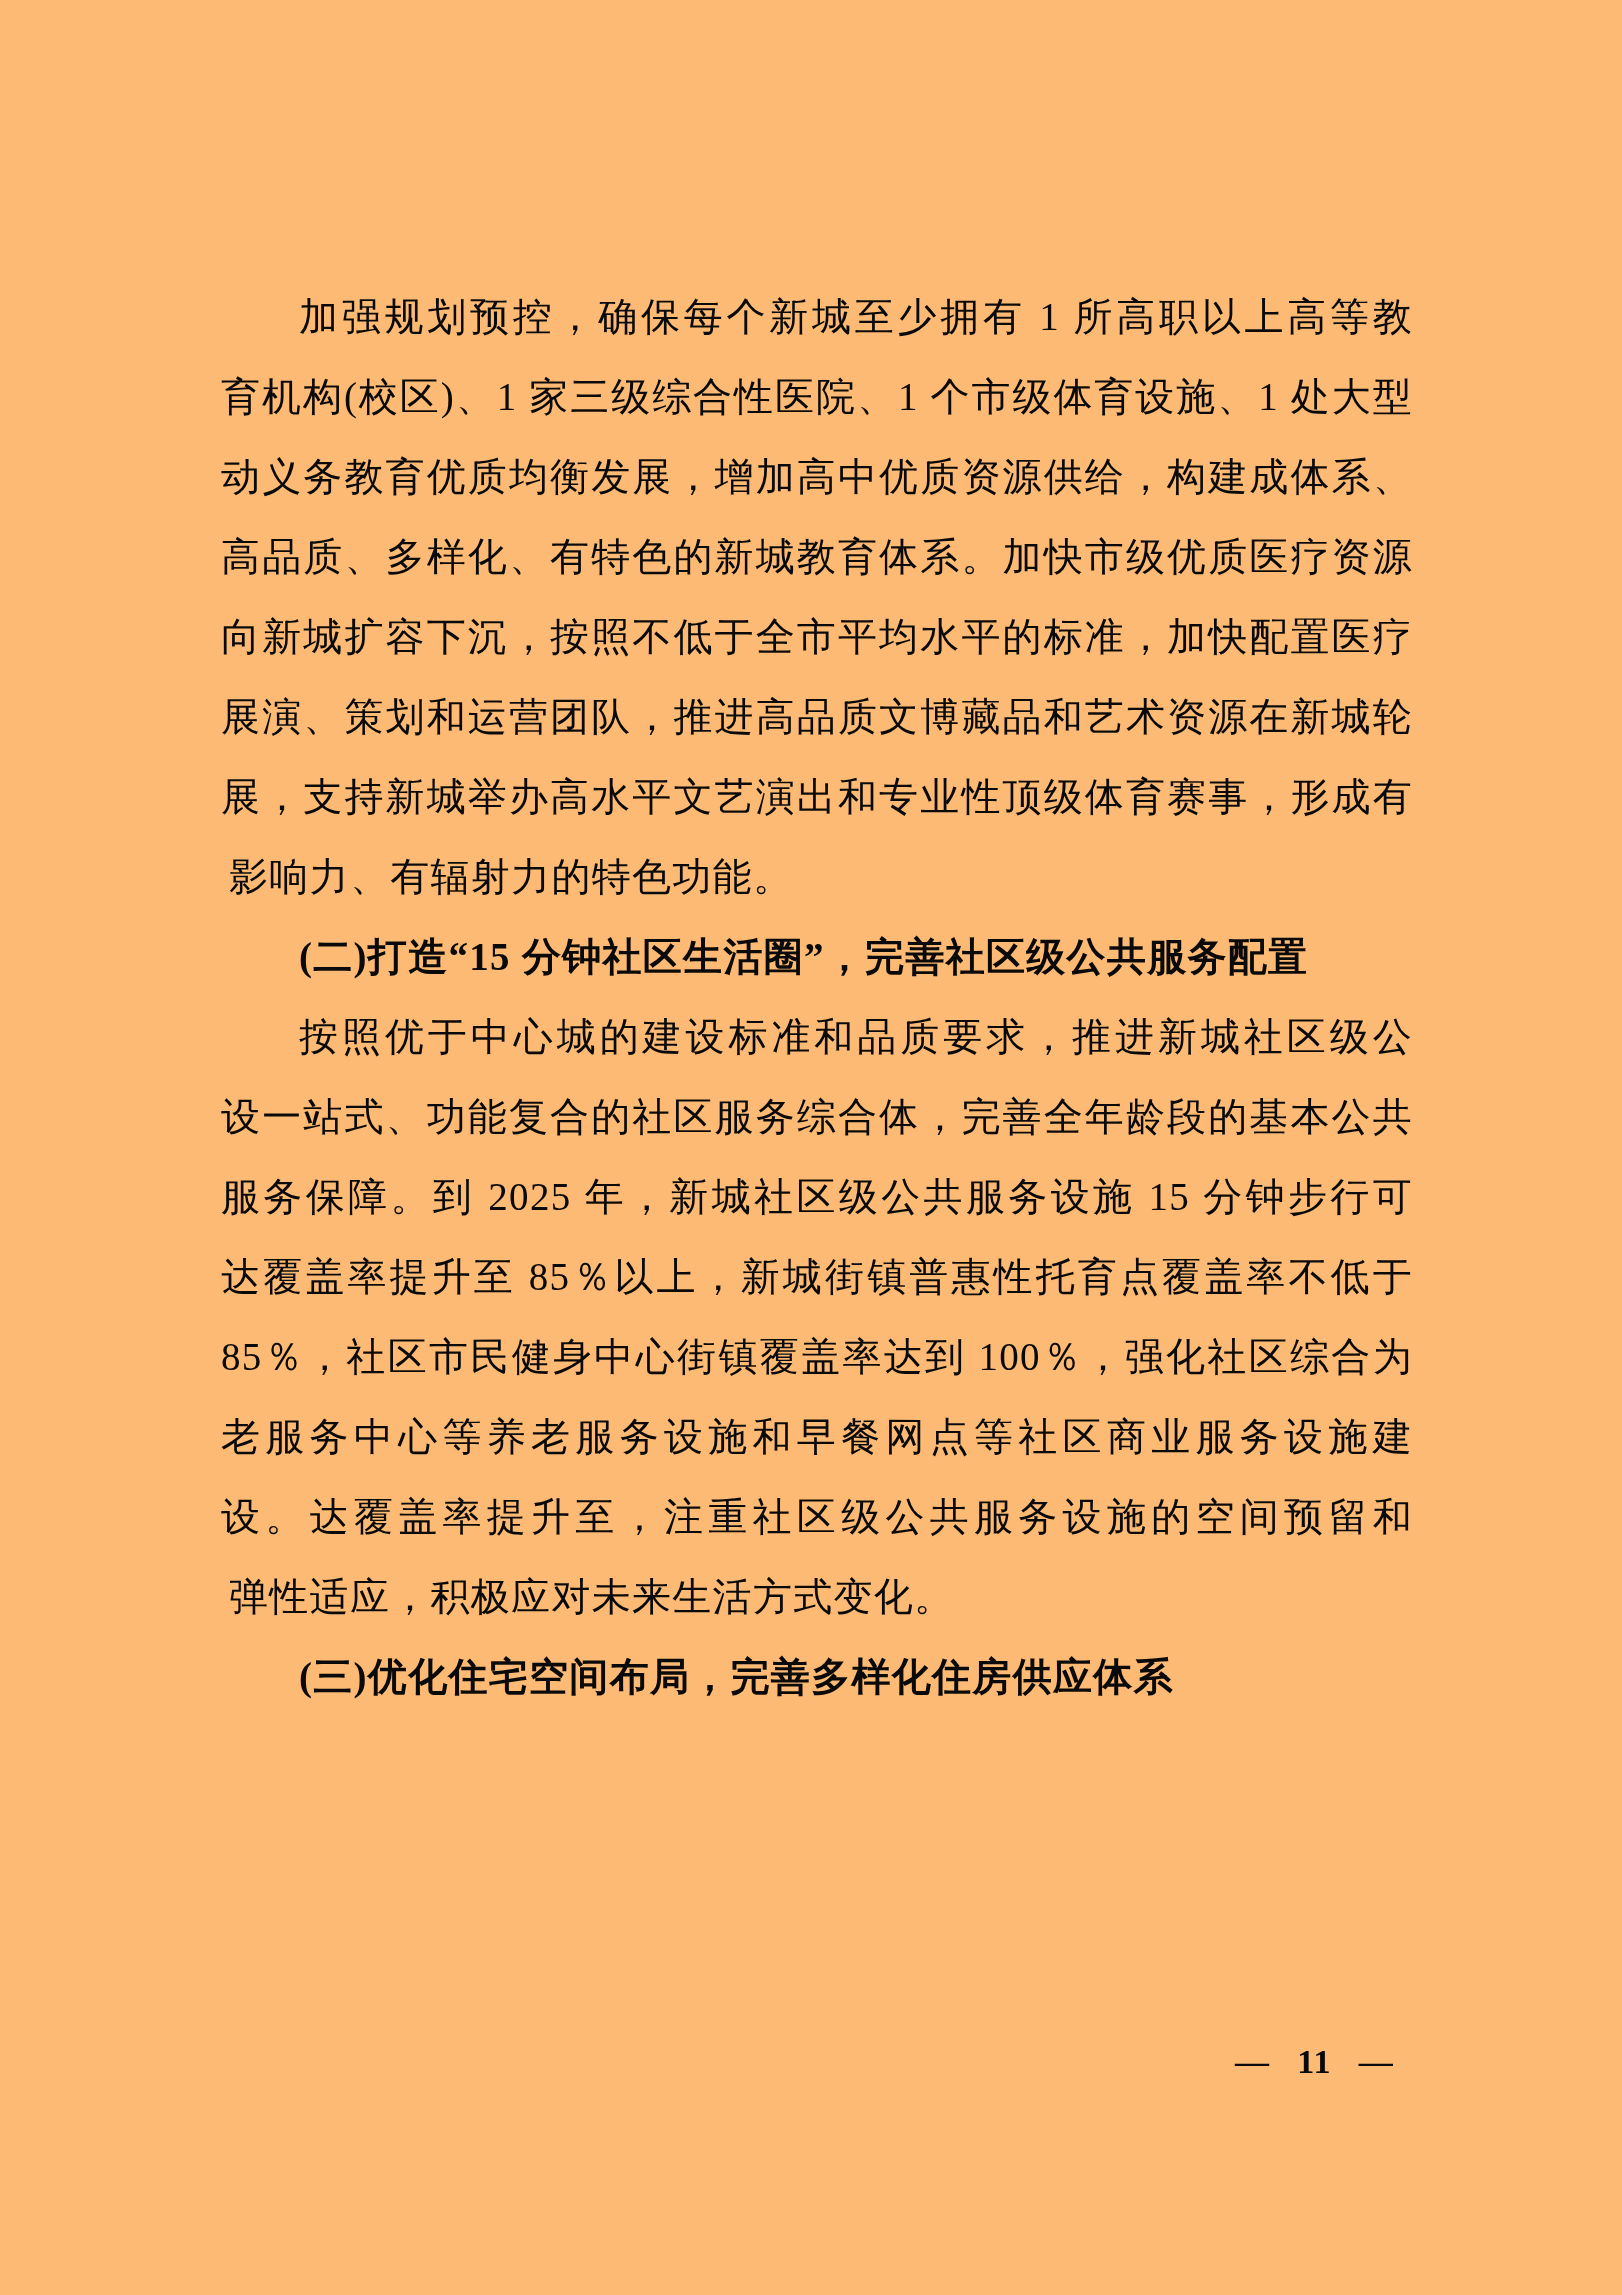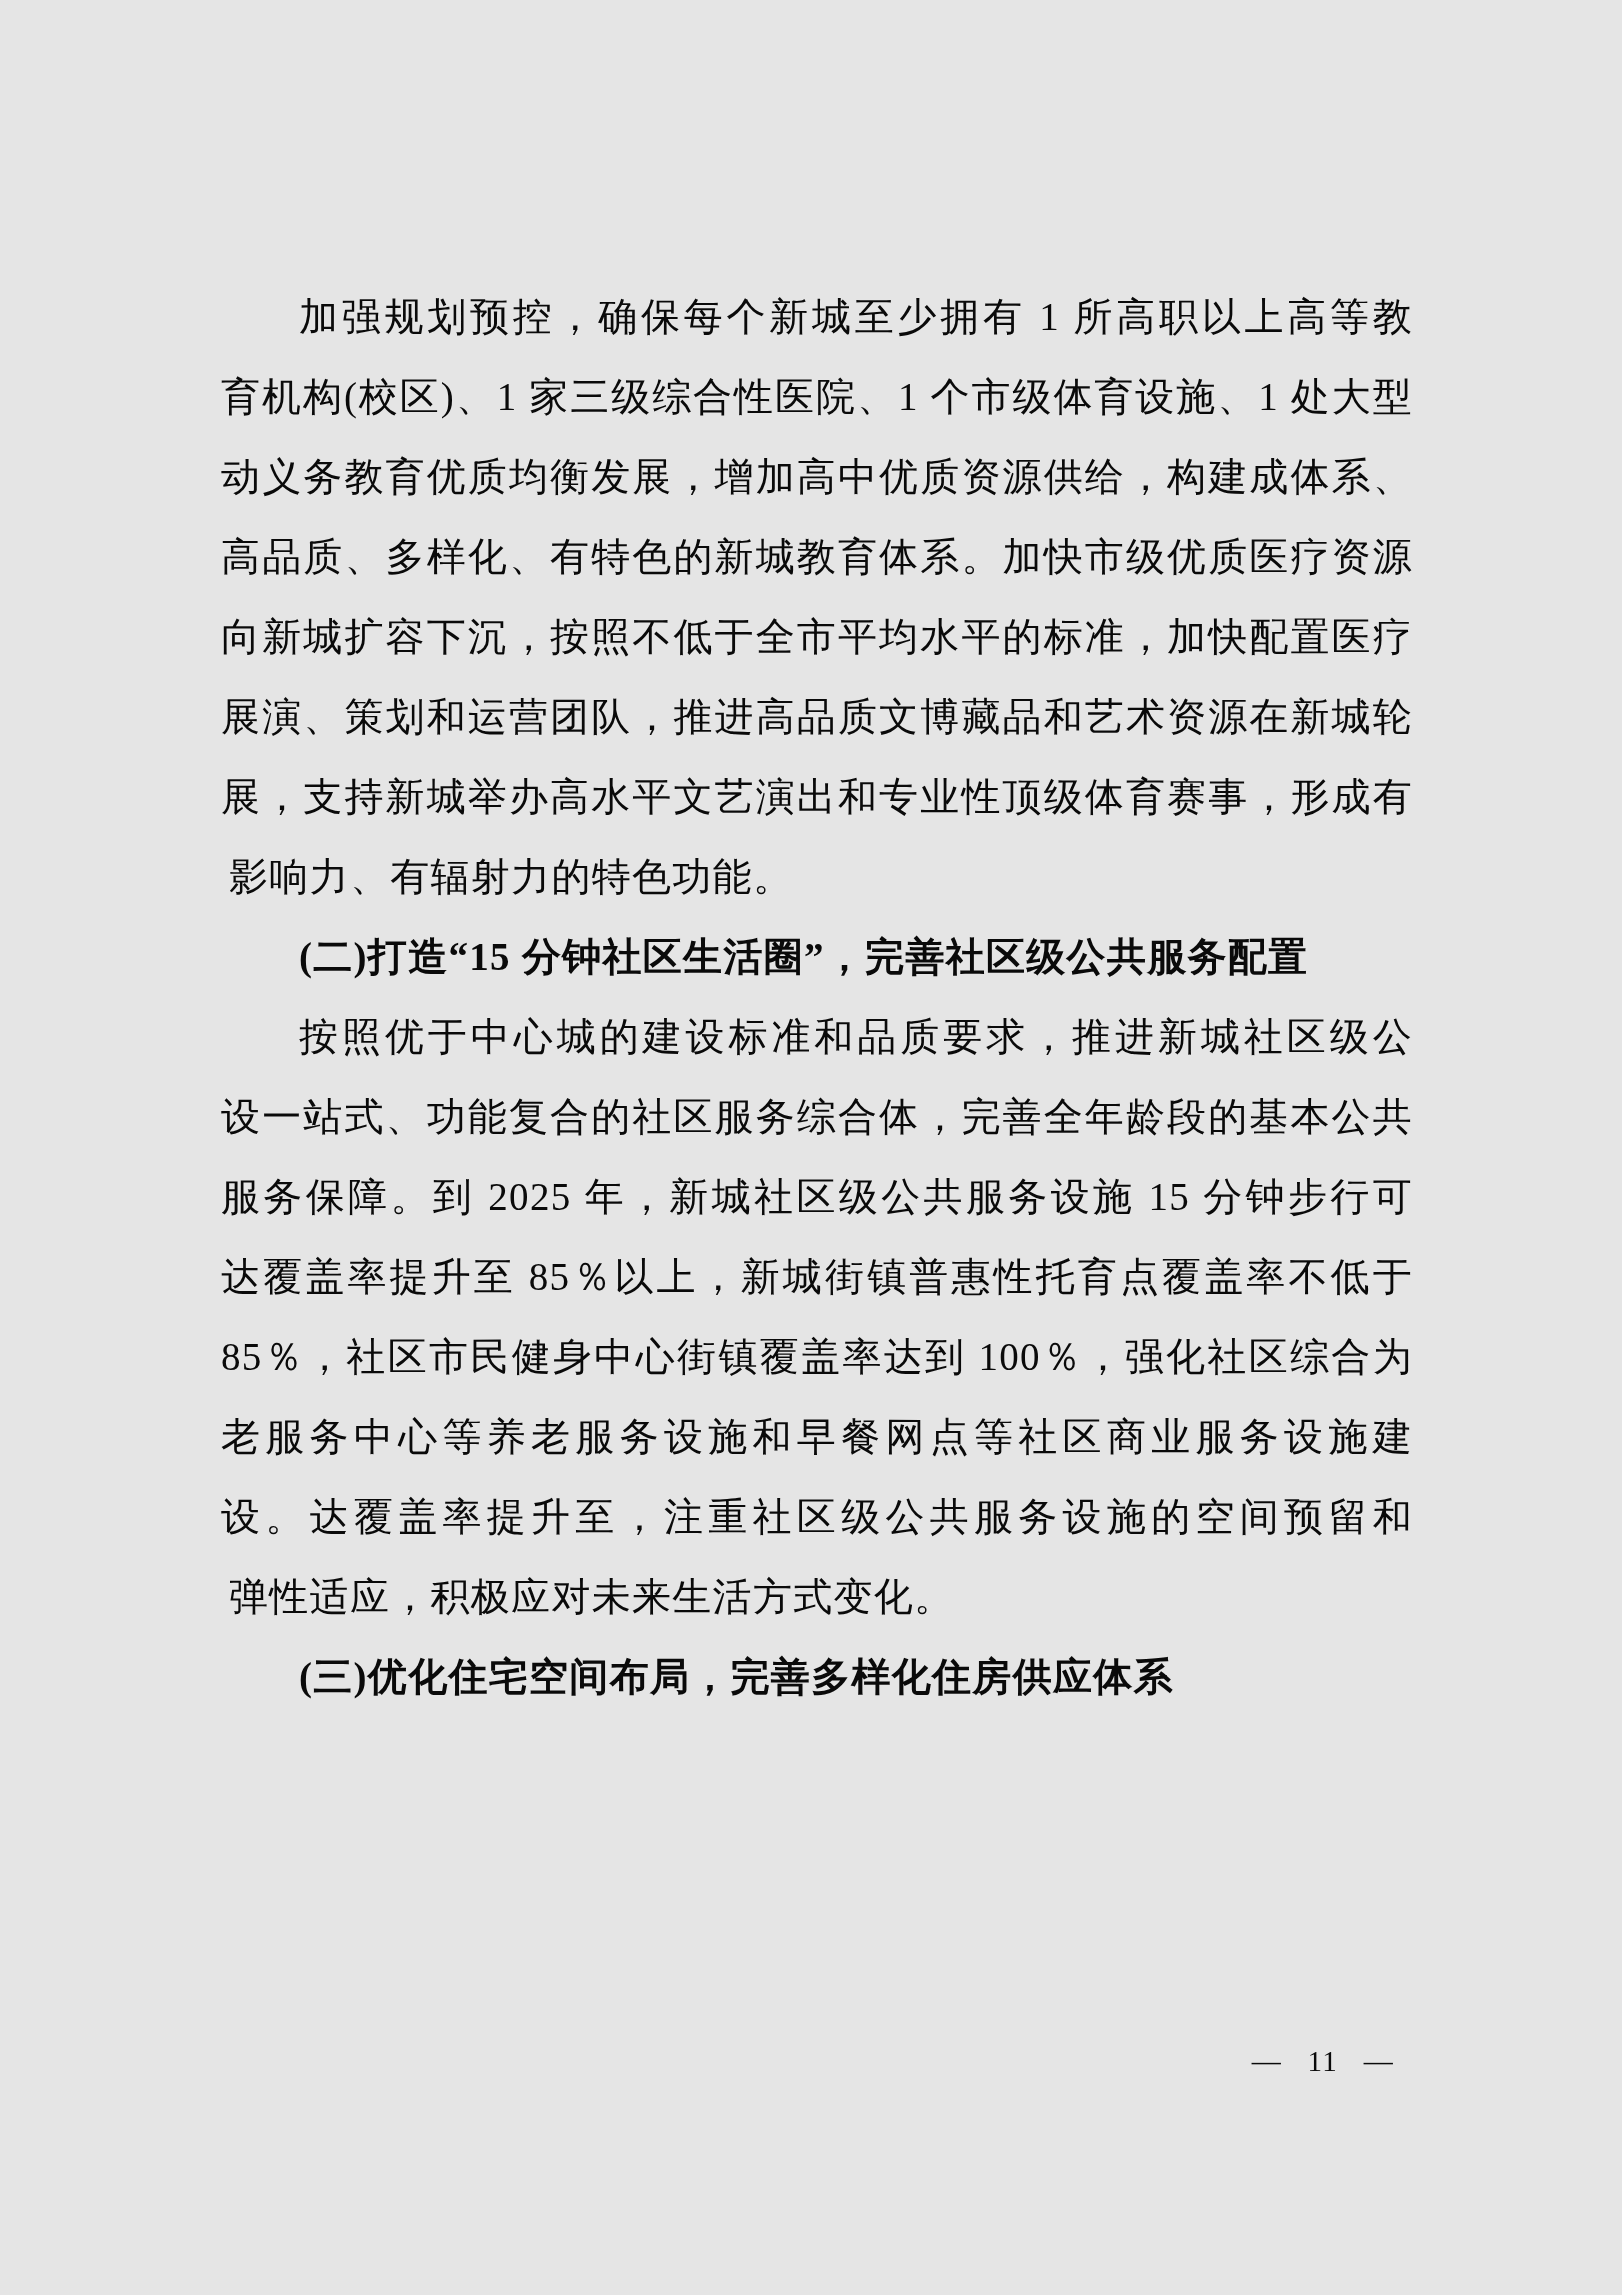--- a/index.html
+++ b/index.html
@@ -4,21 +4,21 @@
 <style>
   html, body {
     margin: 0;
     padding: 0;
     background: #ffffff;
   }
   #page {
     position: relative;
     width: 1622px;
     height: 2295px;
-    background: #e5e5e5;
+    background: #fdba74;
     overflow: hidden;
     font-family: "Liberation Serif", "DejaVu Serif", serif;
     color: #0a0a0a;
   }
   #text-block {
     position: absolute;
     left: 221px;
     top: 277px;
     width: 1192px;
   }
@@ -41,25 +41,26 @@
   }
   .heading {
     font-weight: bold;
     text-align-last: left;
     text-indent: 2em;
   }
   #page-number {
     position: absolute;
     top: 2040px;
     right: 228px;
-    font-size: 29px;
+    font-size: 34px;
     line-height: 43px;
     letter-spacing: 1.3px;
     word-spacing: 17px;
     color: #0a0a0a;
+    font-weight: bold;
   }
 </style>
 </head>
 <body>
 
 <div id="page">
   <div id="text-block">
       <div class="ln para-first">加强规划预控，确保每个新城至少拥有 1 所高职以上高等教</div>
       <div class="ln para-mid">育机构(校区)、1 家三级综合性医院、1 个市级体育设施、1 处大型</div>
       <div class="ln para-mid">动义务教育优质均衡发展，增加高中优质资源供给，构建成体系、</div>

